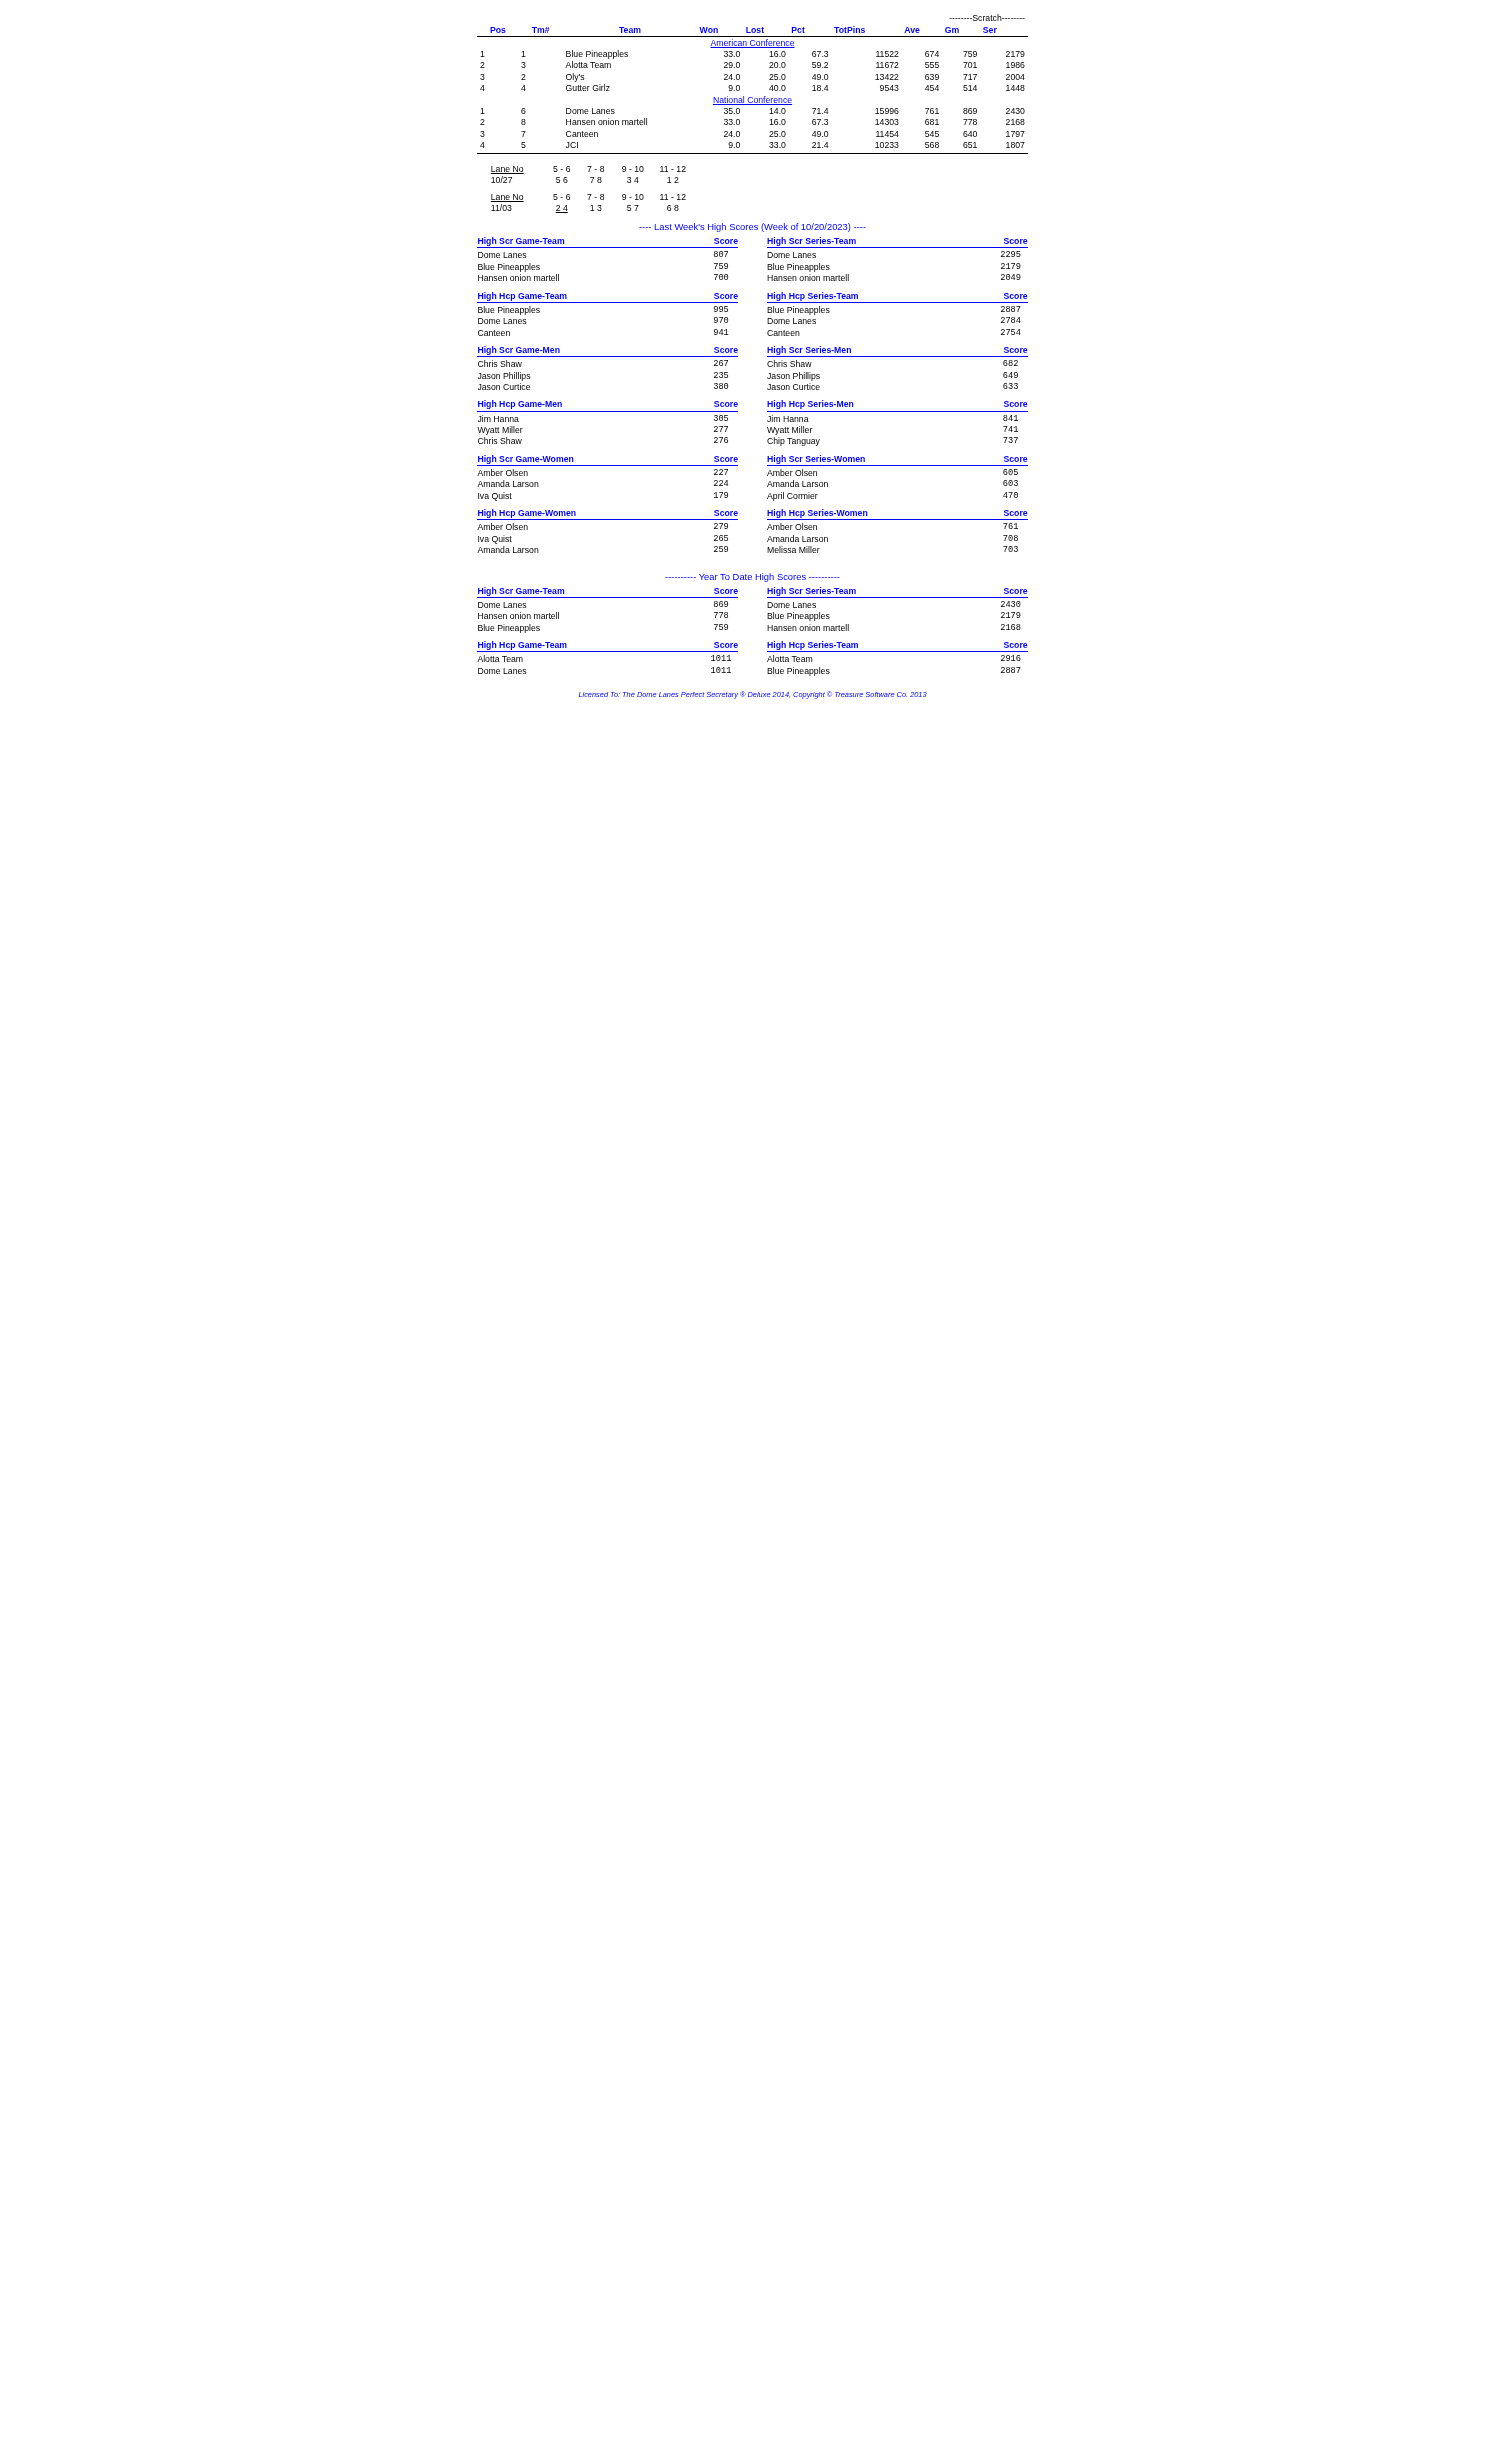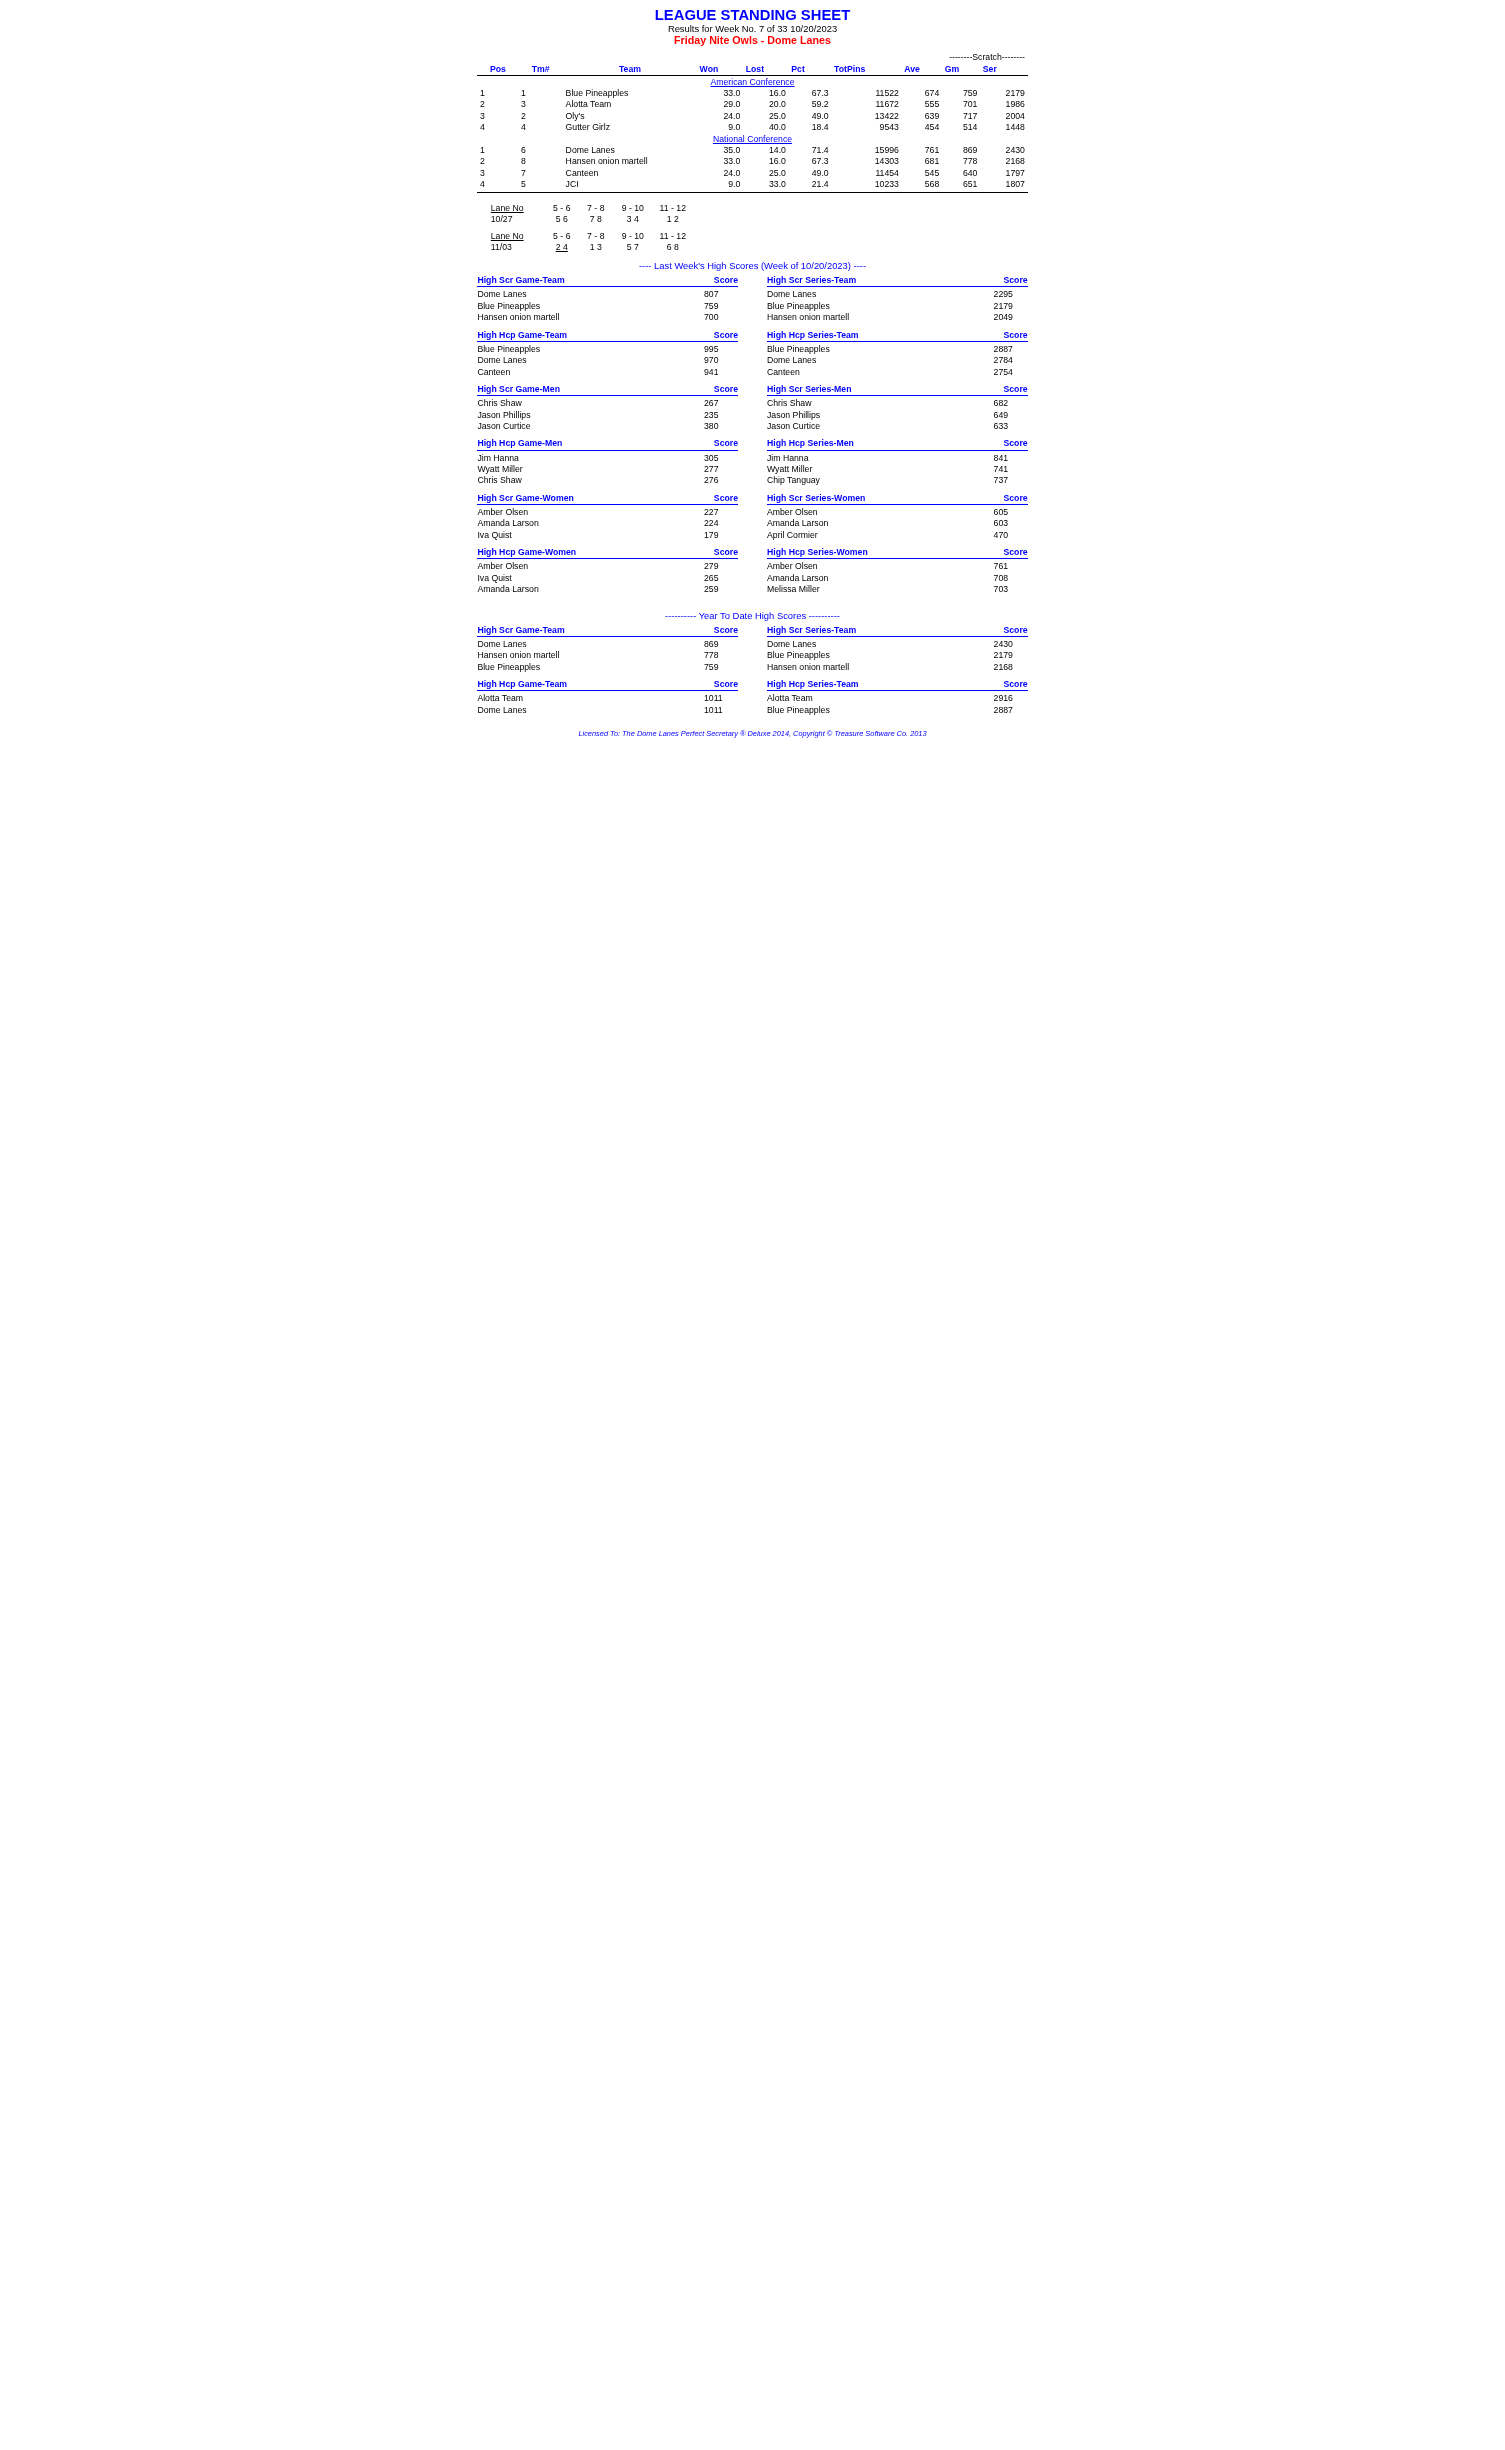--- a/index.html
+++ b/index.html
@@ -110,39 +110,34 @@
       padding-bottom: 1.3px;
       margin-bottom: 1.3px;
     }
     .score-row {
       display: flex;
       justify-content: space-between;
       font-size: 8.7px;
       padding: 0.7px 0;
     }
     .score-name { flex: 1; }
-    .score-val { text-align: left; min-width: 34px; }
+    .score-val { text-align: center; min-width: 34px; font-family: Liberation Mono, monospace; }
     .footer-text {
       text-align: center;
       font-size: 7.4px;
       color: #00f;
       margin-top: 6.7px;
       font-style: italic;
     }
   </style>
 </head>
 <body>
 
 <div>
 
-  <div class="header">
-    <div class="header-title">LEAGUE STANDING SHEET</div>
-    <div class="header-subtitle">Results for Week No. 7 of 33    10/20/2023</div>
-    <div class="header-league">Friday Nite Owls - Dome Lanes</div>
-  </div>
 
   <table class="standings-table">
     <thead>
       <tr>
         <td colspan="6"></td>
         <td colspan="4" class="scratch-header">--------Scratch--------</td>
       </tr>
       <tr class="th-row">
         <th>Pos</th>
         <th>Tm#</th>

